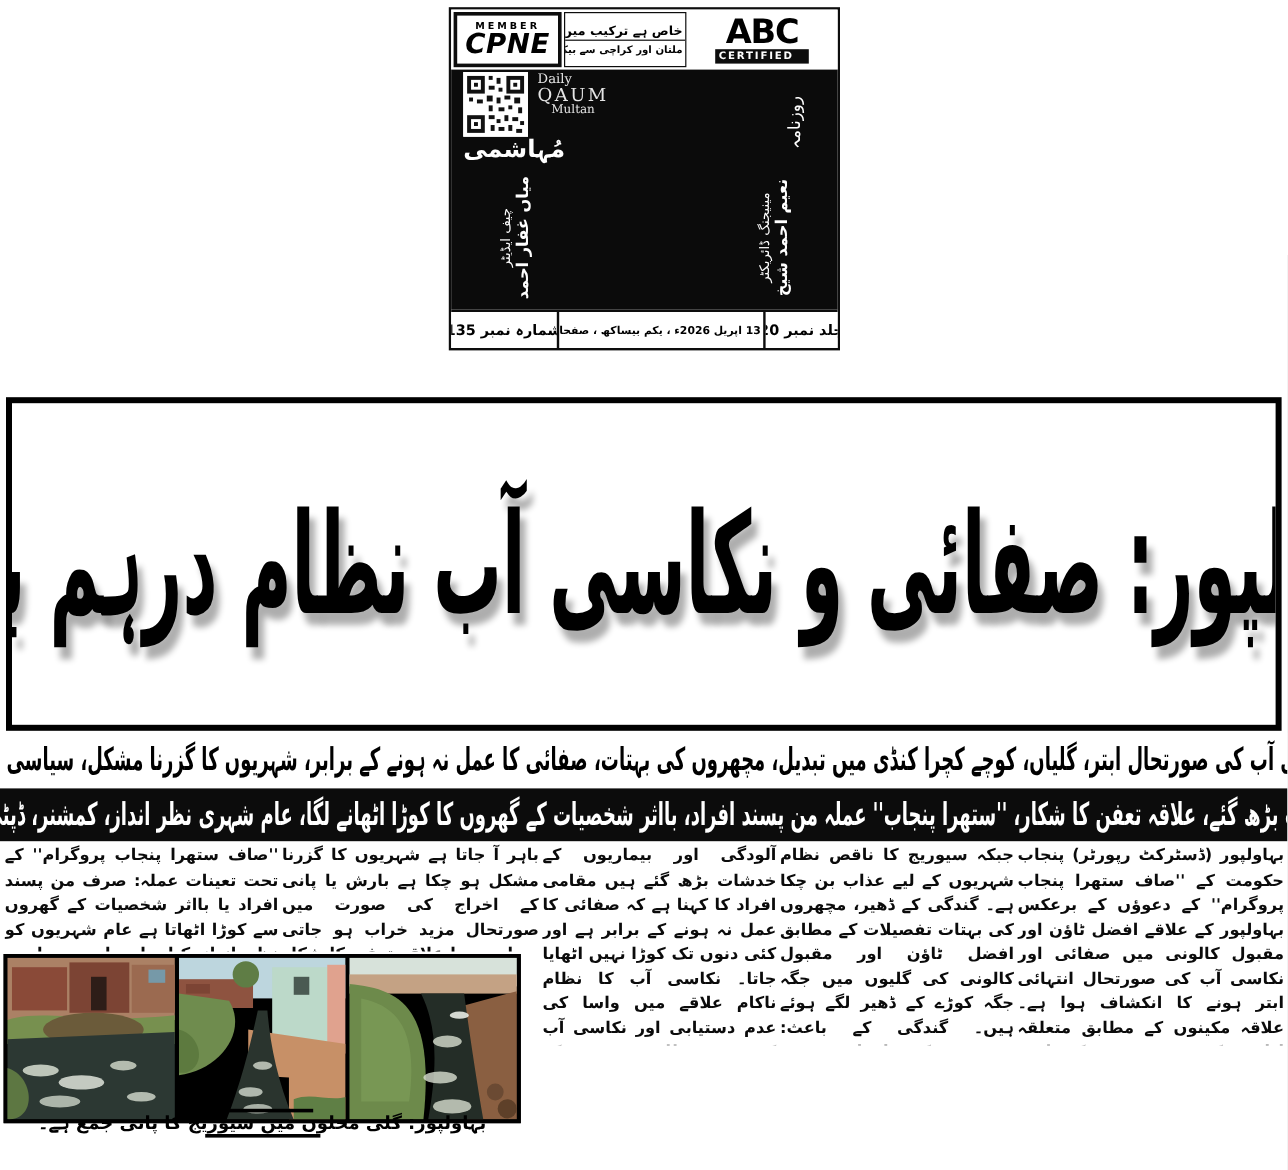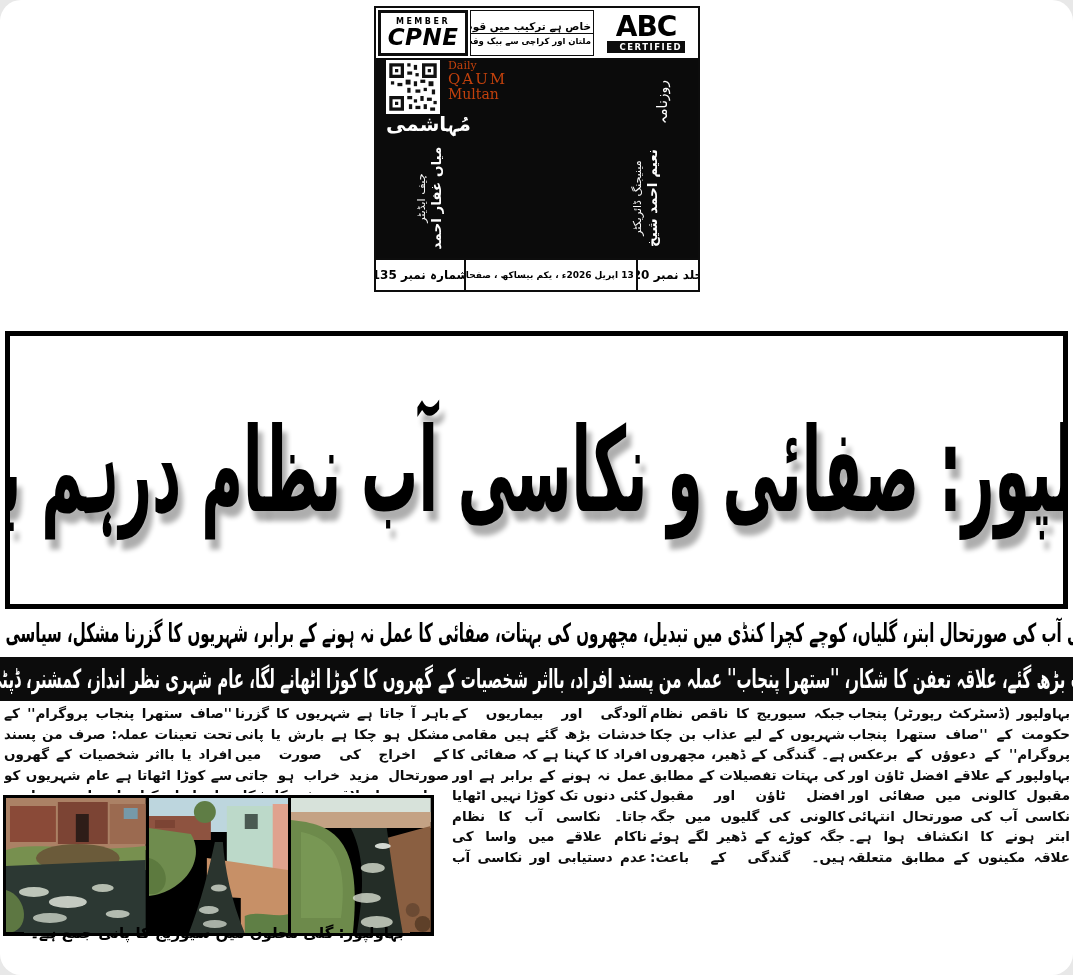--- a/index.html
+++ b/index.html
@@ -1,42 +1,42 @@
 <!DOCTYPE html>
 <html lang="ur"><head>
 <meta charset="utf-8">
 <style>
   html,body{margin:0;padding:0;background:#e8e8e8;}
   .page{position:relative;width:1073px;height:975px;background:#ffffff;overflow:hidden;
-        font-family:"DejaVu Sans",sans-serif;color:#000;margin:0 auto;border-radius:21px;}
+        font-family:"DejaVu Sans",sans-serif;color:#000;margin:0 auto;}
   .abs{position:absolute;}
 
   
   .masthead{left:374px;top:6px;width:326px;height:286px;border:2px solid #0d0d0d;
             box-sizing:border-box;display:flex;flex-direction:column;background:#fff;}
   .mh-top{display:flex;height:50px;background:#fff;align-items:stretch;}
   .cpne-box{width:84px;margin:2px;border:3px solid #0d0d0d;display:flex;flex-direction:column;
             align-items:center;justify-content:center;line-height:1;}
   .member{font-size:8px;letter-spacing:2.5px;font-weight:bold;}
   .cpne{font-size:23px;font-weight:bold;letter-spacing:.5px;font-style:italic;}
   .slogan{flex:1;margin:2px 0;border:1px solid #0d0d0d;display:flex;flex-direction:column;
           justify-content:center;text-align:center;direction:rtl;font-weight:bold;overflow:hidden;}
   .slogan-1{font-size:10.5px;padding:1px 2px;white-space:nowrap;}
   .slogan-2{font-size:8.5px;border-top:1px solid #0d0d0d;padding:1.5px 2px;white-space:nowrap;}
-  .abc-box{width:86px;margin:9px;display:flex;flex-direction:column;align-items:center;
+  .abc-box{width:86px;margin:20px;display:flex;flex-direction:column;align-items:center;
            justify-content:center;line-height:1;}
   .abc{font-size:28px;font-weight:bold;letter-spacing:-1px;}
   .certified{background:#0d0d0d;color:#fff;font-size:8.5px;font-weight:bold;letter-spacing:1.5px;
-             padding:2px 3px;width:78px;text-align:right;box-sizing:border-box;}
+             padding:2px 3px;width:78px;text-align:left;box-sizing:border-box;}
   .mh-main{flex:1;background:#0b0b0b;position:relative;color:#fff;overflow:hidden;}
   .qr{left:10px;top:2px;width:54px;height:54px;background:#fff;}
-  .logo-en{left:72px;top:2px;font-family:"DejaVu Serif",serif;color:#c2410c;line-height:1.05;}
+  .logo-en{left:72px;top:2px;font-family:"DejaVu Serif",serif;color:#e5e5e5;line-height:1.05;}
   .daily{font-size:11px;}
   .qaum{font-size:15px;letter-spacing:2px;}
-  .multan{font-size:14px;text-align:left;}
+  .multan{font-size:10px;text-align:center;}
   .big-name{left:50%;top:47%;transform:translate(-50%,-50%);font-size:116px;font-weight:bold;
             line-height:1;direction:rtl;}
   .roznama{left:248px;top:34px;width:80px;height:20px;transform:rotate(-90deg);font-size:14px;
            text-align:center;direction:rtl;}
   .city-ur{left:10px;top:54px;font-size:20px;font-weight:bold;direction:rtl;}
   .side-block{width:112px;height:44px;transform:rotate(-90deg);text-align:center;direction:rtl;
               display:flex;flex-direction:column;justify-content:center;line-height:1.25;}
   .chief{left:-2px;top:118px;}
   .md{left:214px;top:118px;}
   .side-t1{font-size:11px;}
@@ -74,21 +74,21 @@
   .c5{left:4px;width:228px;height:90px;}
 
   
   .photo-strip{left:3px;top:795px;width:431px;height:141px;border:3px solid #000;background:#000;
                box-sizing:border-box;display:flex;gap:3px;}
   .photo{flex:1;position:relative;overflow:hidden;}
   .photo svg{display:block;width:100%;height:100%;}
 
   
   .caption-row{left:3px;top:924px;width:431px;display:flex;align-items:center;
-               justify-content:space-between;}
+               justify-content:space-between;flex-direction:column;}
   .cap-dash{border-top:3px solid #000;height:0;}
   .dash-l{width:84px;}
   .dash-r{width:96px;}
   .caption{direction:rtl;font-size:15px;font-weight:bold;white-space:nowrap;padding:0 6px;}
 </style>
 </head>
 <body>
 
 <div class="page">
 

